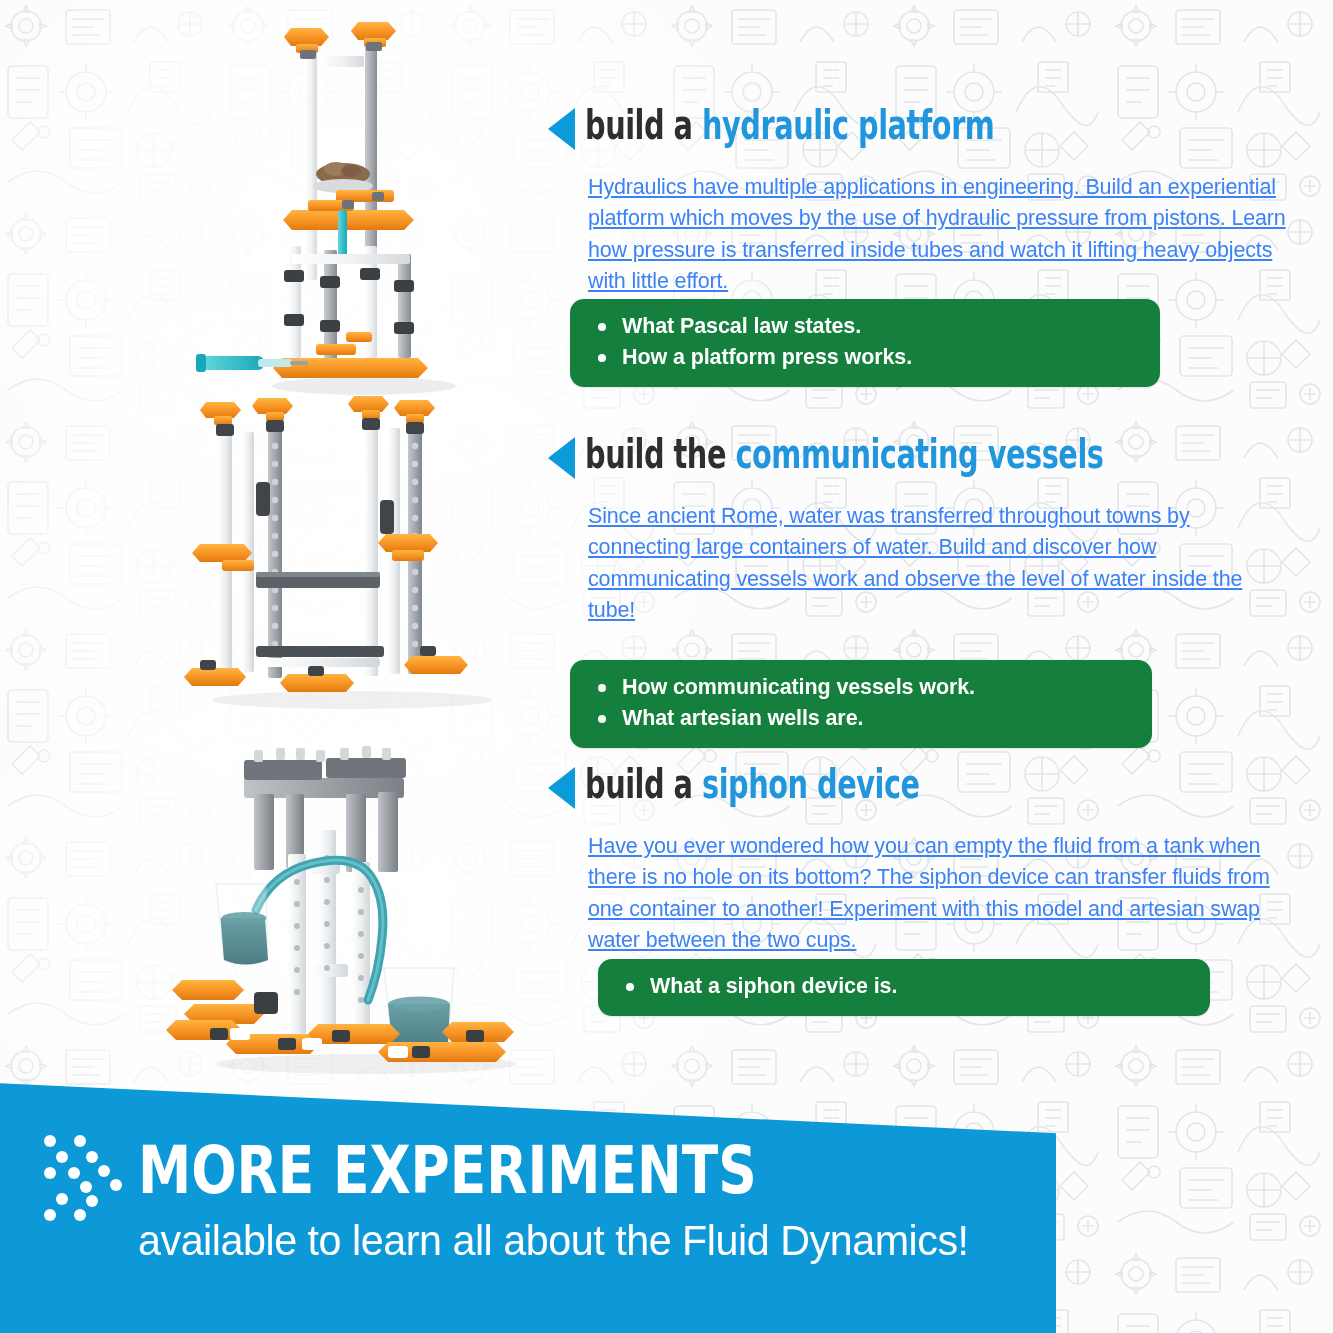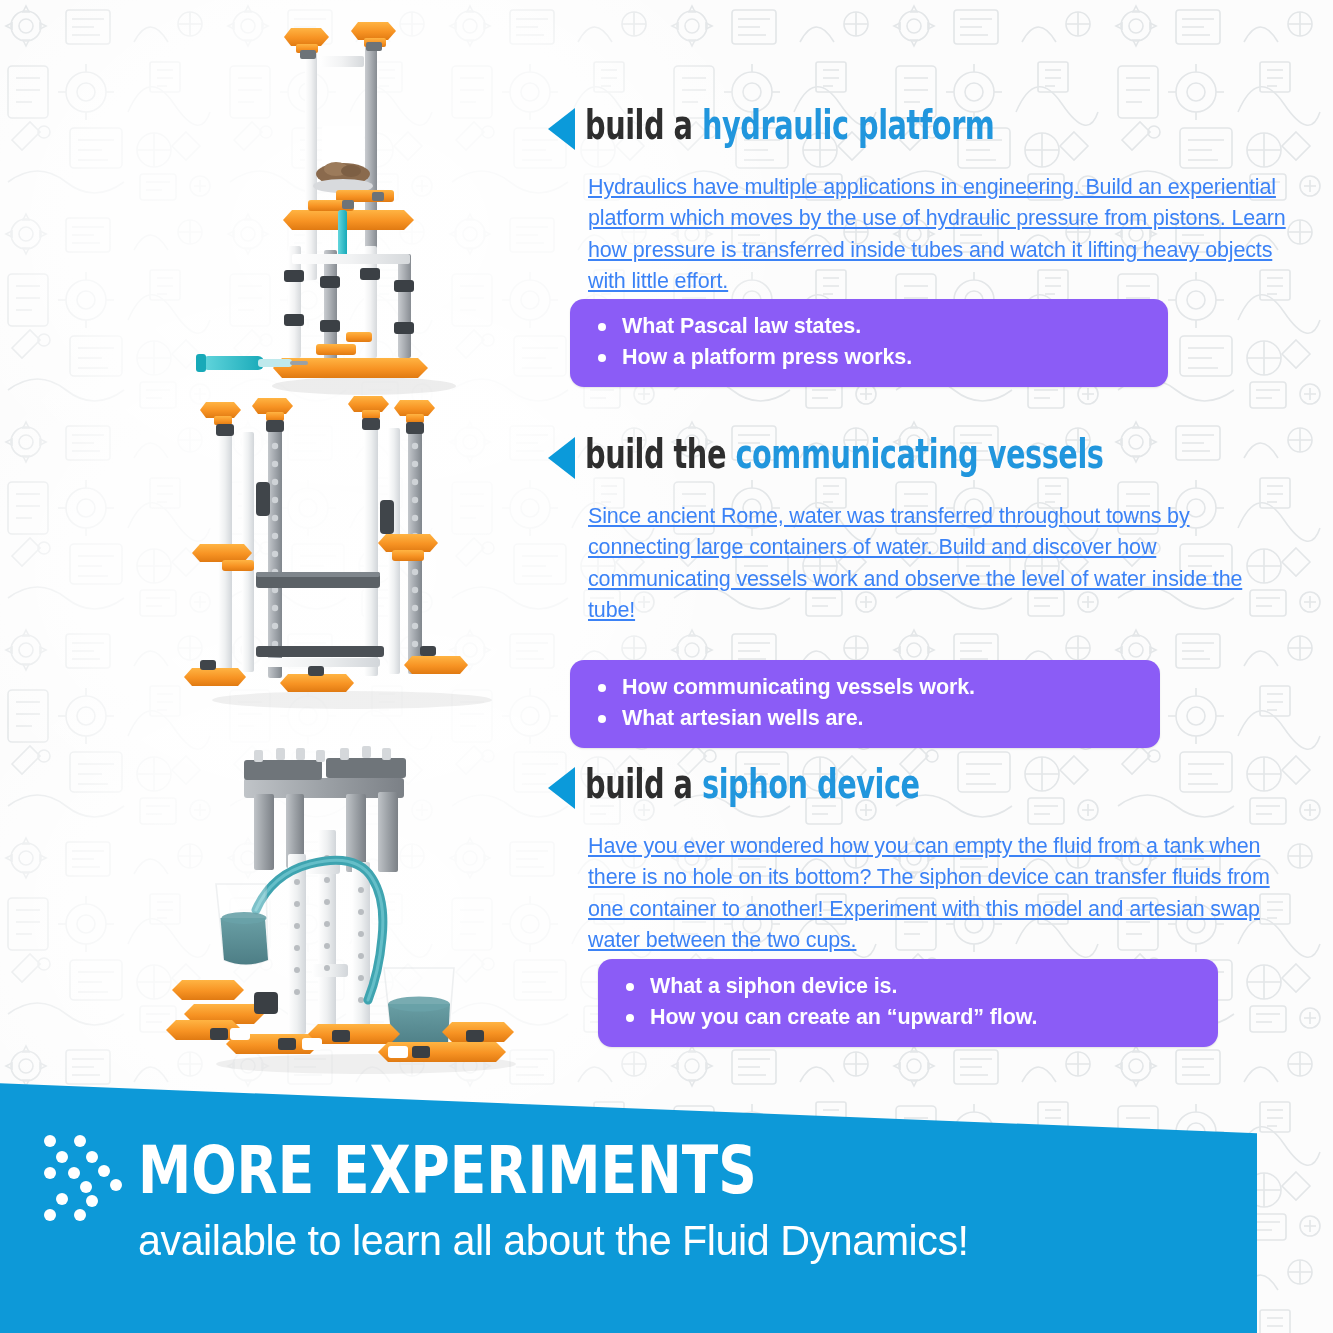--- a/index.html
+++ b/index.html
@@ -92,23 +92,23 @@
     color: #3b82f6;
     letter-spacing: -0.15px;
     max-width: 700px;
     text-decoration: underline;
   }
 
   
   .callout {
     position: absolute;
     left: 570px;
-    background: #8b5cf6;
+    background: #15803d;
     border-radius: 14px;
-    padding: 12px 34px 14px 26px;
+    padding: 12px 26px 14px 26px;
     box-shadow: 0 1px 2px rgba(0,0,0,.10);
   }
   .callout.c1 { top: 299px; width: 538px; }
   .callout.c2 { top: 660px; width: 530px; }
   .callout.c3 { top: 959px; width: 560px; margin-left: 28px; }
 
   .callout ul {
     list-style: none;
     margin: 0;
     padding: 0;
@@ -141,21 +141,21 @@
   }
   .photo.p1 { left: 196px; top: 14px;  width: 330px; height: 390px; }
   .photo.p2 { left: 176px; top: 388px; width: 340px; height: 330px; }
   .photo.p3 { left: 166px; top: 742px; width: 370px; height: 340px; }
 
   
   .banner {
     position: absolute;
     left: 0;
     bottom: 0;
-    width: 1257px;
+    width: 1056px;
     height: 270px;
     z-index: 5;
     background: #0d99d8;
     clip-path: polygon(0 7.5%, 100% 26%, 100% 100%, 0 100%);
   }
   .banner-inner {
     position: absolute;
     left: 0; top: 0; right: 0; bottom: 0;
   }
   .logo-dots {
@@ -557,21 +557,20 @@
         <span class="tri"></span>
         <div class="headline">
           <span>build a </span><span class="accent">siphon device</span>
         </div>
       </div>
       <p class="body-copy">Have you ever wondered how you can empty the fluid from a tank when there is no hole on its bottom? The siphon device can transfer fluids from one container to another! Experiment with this model and artesian swap water between the two cups.</p>
     </div>
     <div class="callout c3">
       <ul>
         <li>What a siphon device is.</li>
-        <li>How you can create an “upward” flow.</li>
       </ul>
     </div>
   </div>
 
   <div class="banner">
     <div class="banner-inner">
       <svg class="logo-dots" viewBox="0 0 100 105">
         <g fill="#ffffff">
           <circle cx="14" cy="16" r="6"></circle>
           <circle cx="44" cy="16" r="6"></circle>

